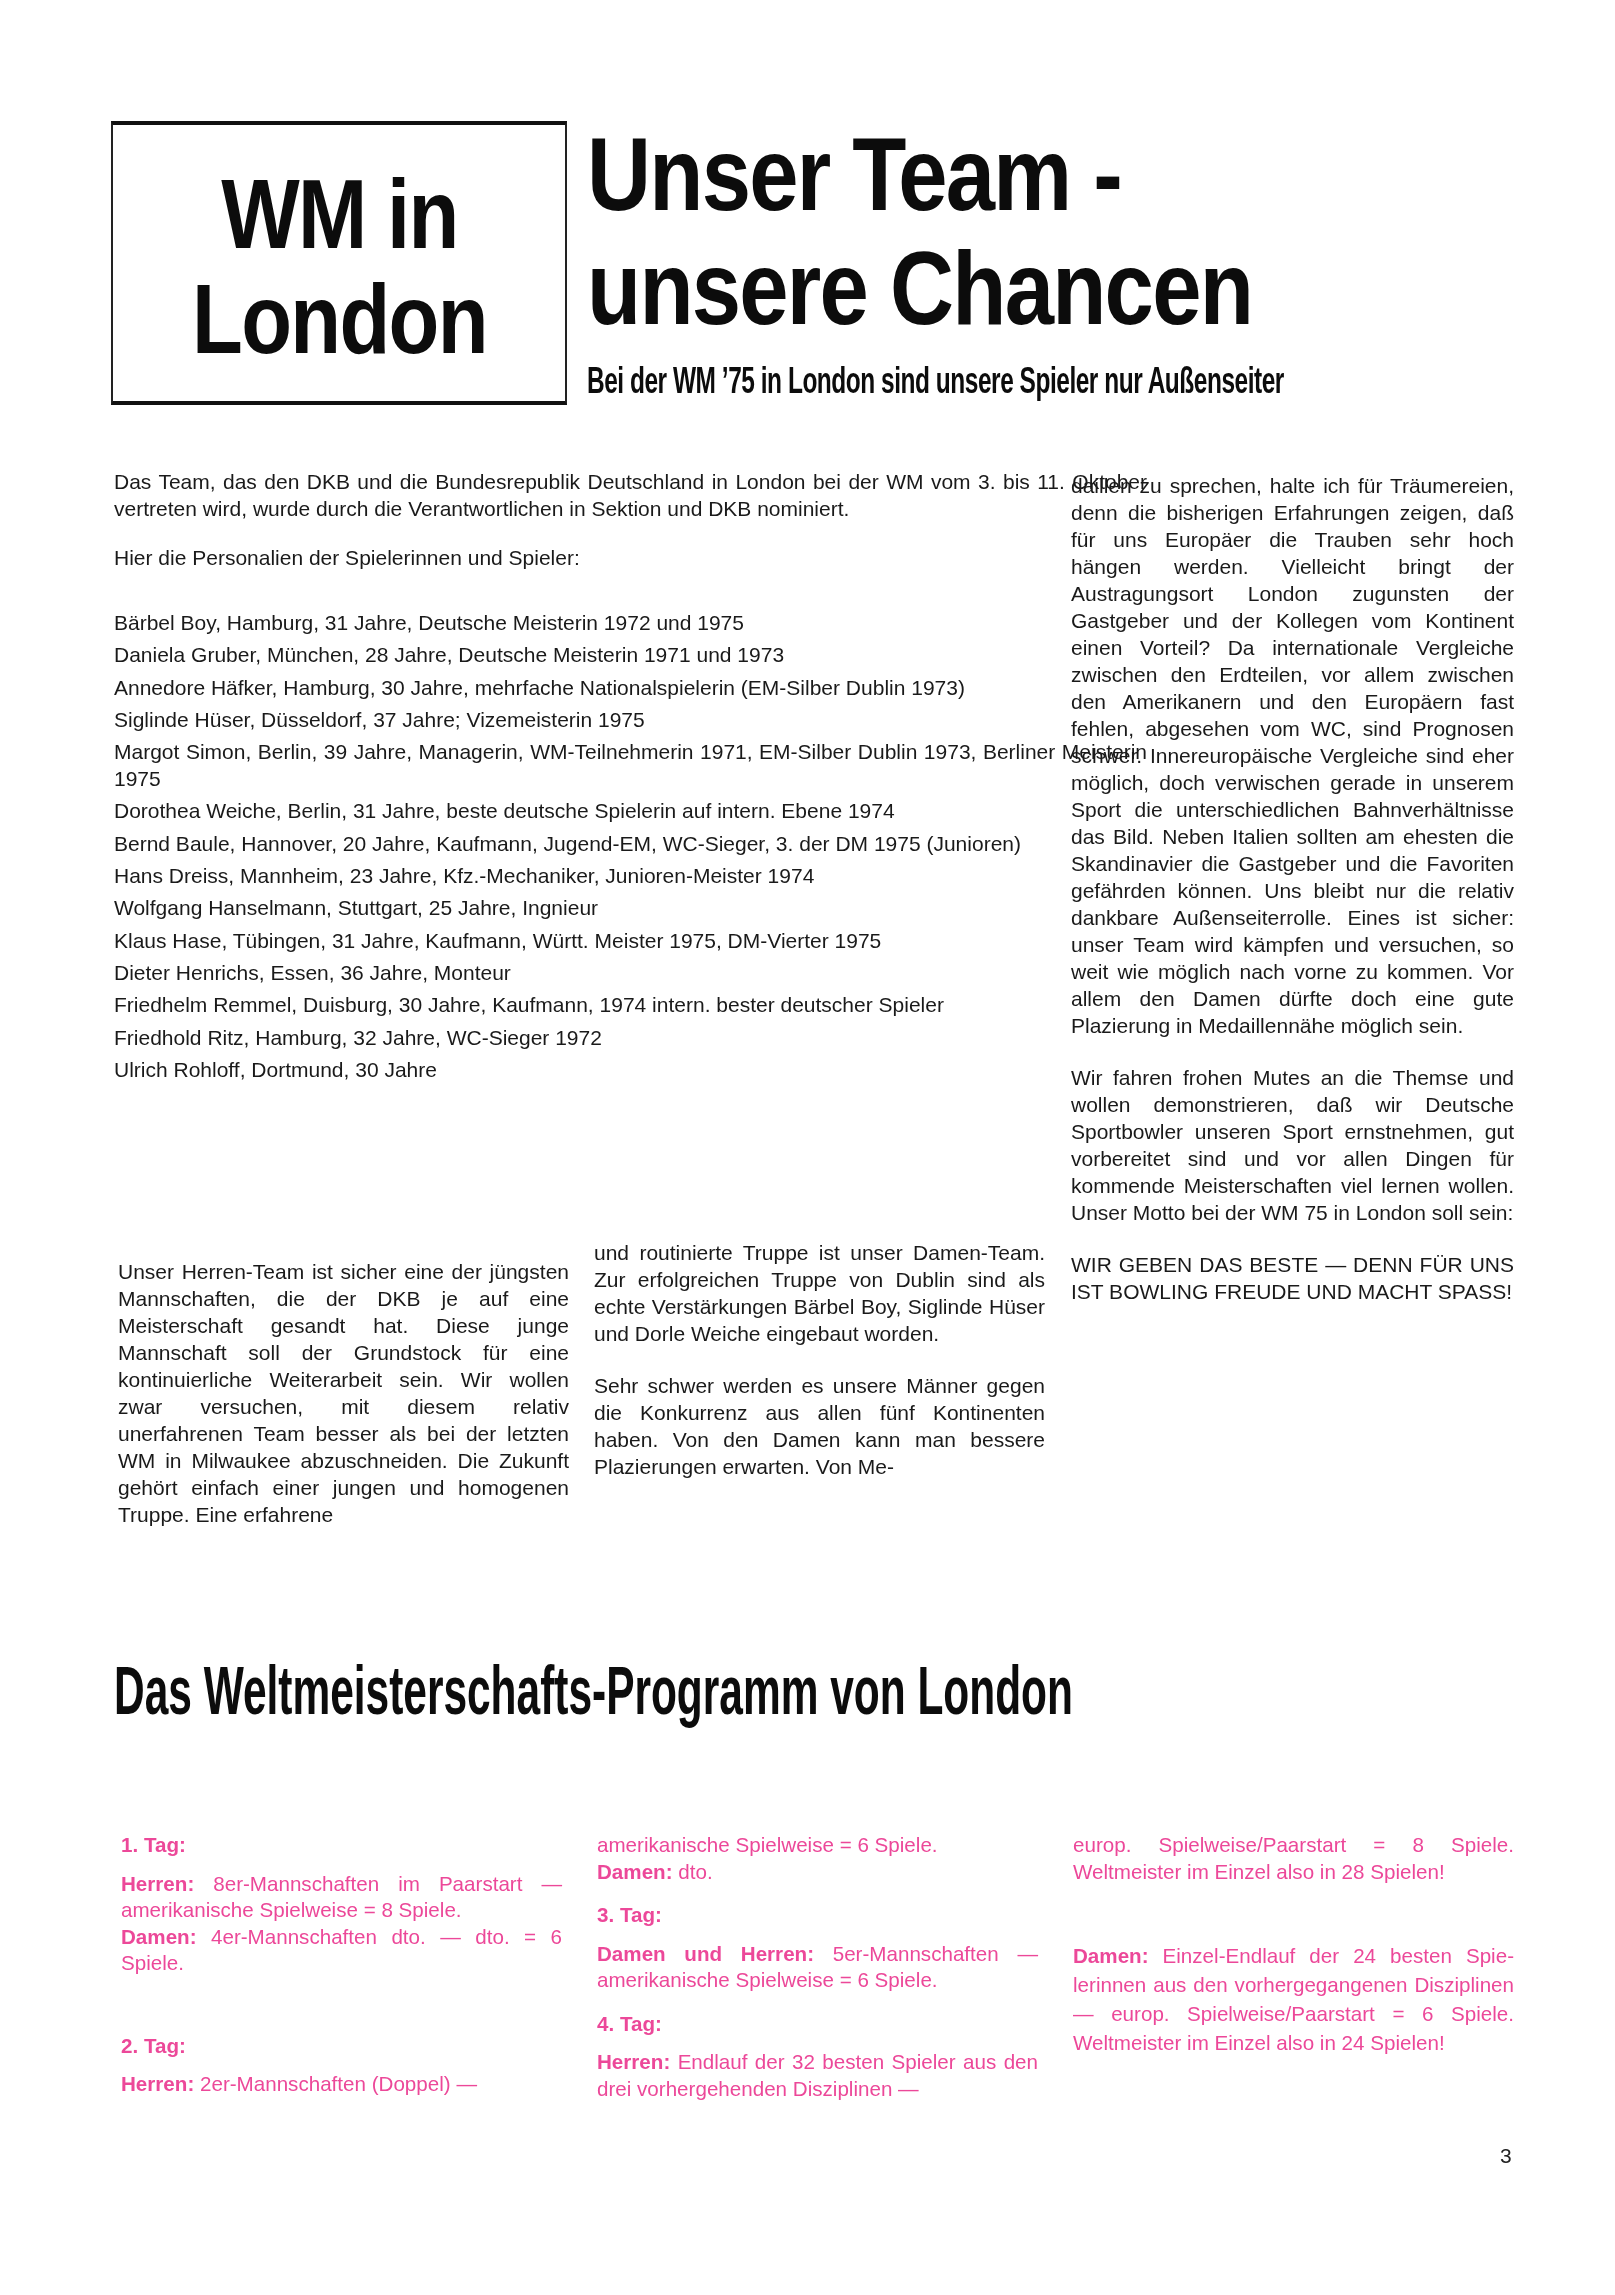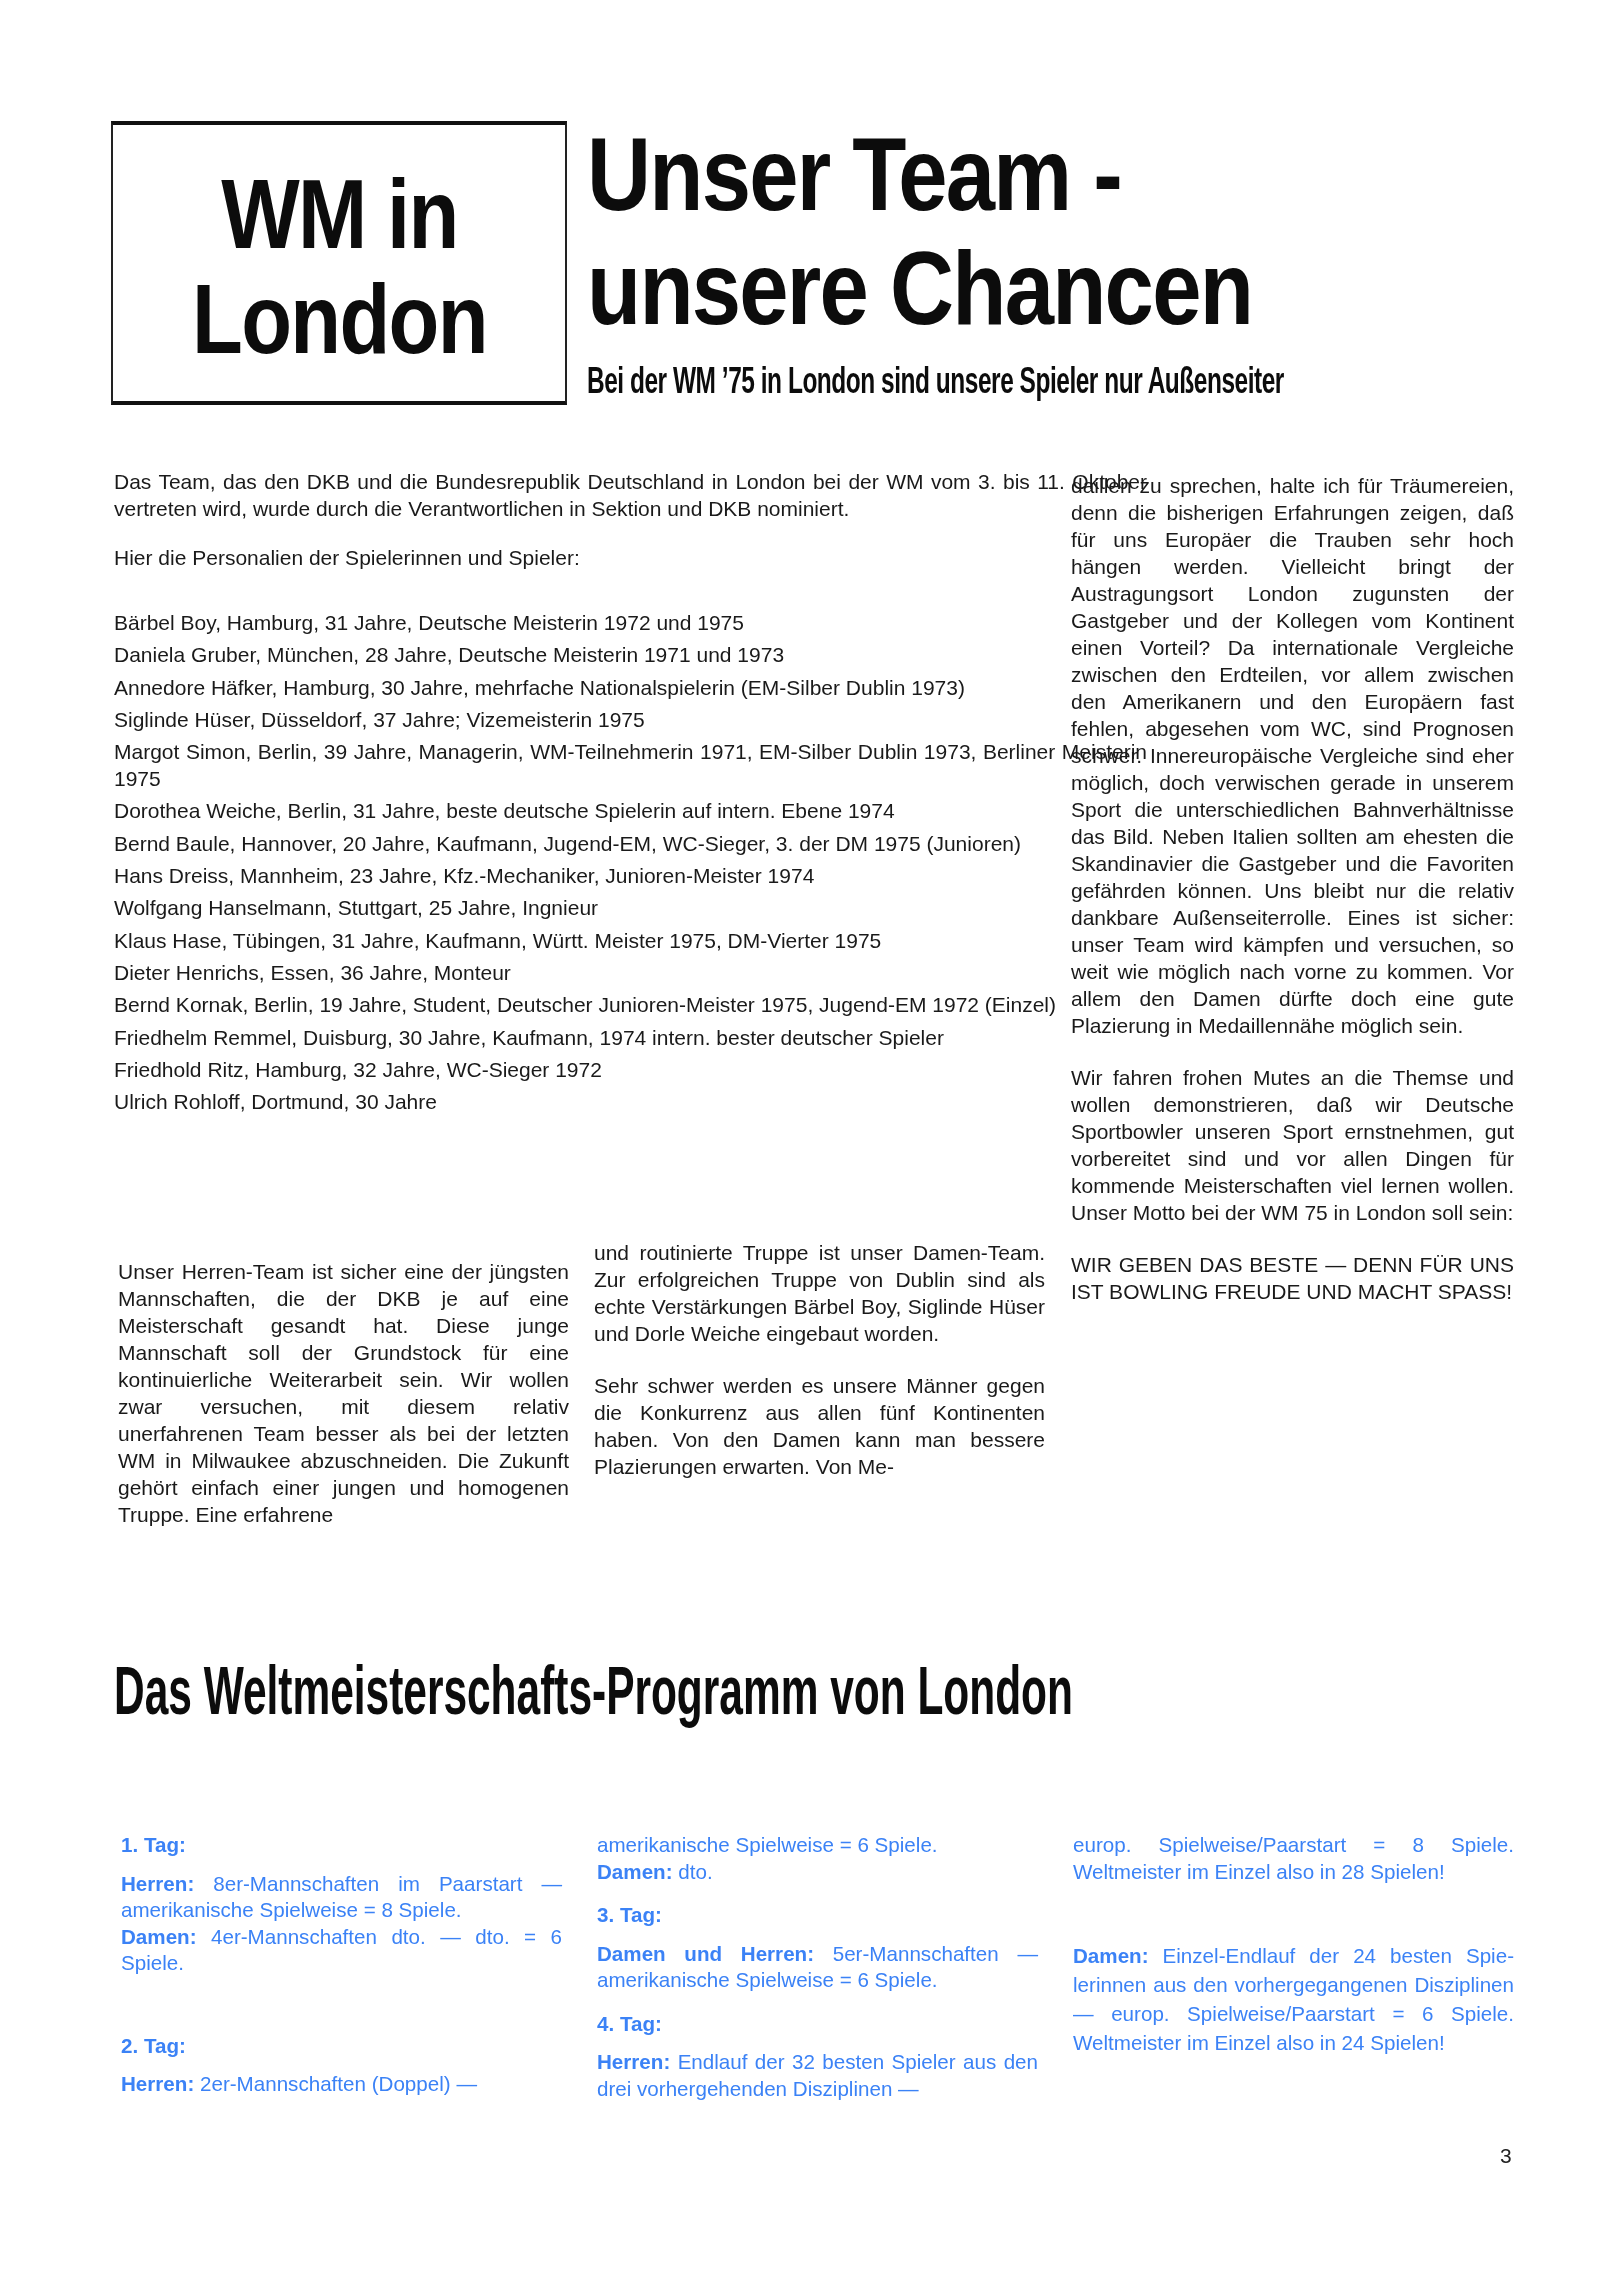--- a/index.html
+++ b/index.html
@@ -120,21 +120,21 @@
       letter-spacing: 0px;
       transform-origin: left top;
       transform: scaleX(0.615);
       white-space: nowrap;
       color: #0c0c0c;
     }
     .prog-col {
       font-family: "Liberation Sans", sans-serif;
       font-size: 20.6px;
       line-height: 26.5px;
-      color: #3b82f6;
+      color: #ec4899;
       text-align: justify;
     }
     .prog-col .day {
       font-weight: bold;
       margin: 0 0 12px 0;
     }
     .prog-col p { margin: 0; }
     .prog-col .lbl { font-weight: bold; }
     .prog-1 { left: 121px; top: 1832px; width: 441px; }
     .prog-2 { left: 597px; top: 1832px; width: 441px; }
@@ -174,21 +174,20 @@
   <li>Daniela Gruber, München, 28 Jahre, Deutsche Meisterin 1971 und 1973</li>
   <li>Annedore Häfker, Hamburg, 30 Jahre, mehrfache Nationalspielerin (EM-Silber Dublin 1973)</li>
   <li>Siglinde Hüser, Düsseldorf, 37 Jahre; Vizemeisterin 1975</li>
   <li>Margot Simon, Berlin, 39 Jahre, Managerin, WM-Teilnehmerin 1971, EM-Silber Dub­lin 1973, Berliner Meisterin 1975</li>
   <li>Dorothea Weiche, Berlin, 31 Jahre, beste deutsche Spielerin auf intern. Ebene 1974</li>
   <li>Bernd Baule, Hannover, 20 Jahre, Kaufmann, Jugend-EM, WC-Sieger, 3. der DM 1975 (Junioren)</li>
   <li>Hans Dreiss, Mannheim, 23 Jahre, Kfz.-Mechaniker, Junioren-Meister 1974</li>
   <li>Wolfgang Hanselmann, Stuttgart, 25 Jahre, Ingnieur</li>
   <li>Klaus Hase, Tübingen, 31 Jahre, Kaufmann, Württ. Meister 1975, DM-Vierter 1975</li>
   <li>Dieter Henrichs, Essen, 36 Jahre, Monteur</li>
-  <li>Bernd Kornak, Berlin, 19 Jahre, Student, Deutscher Junioren-Meister 1975, Jugend-EM 1972 (Einzel)</li>
   <li>Friedhelm Remmel, Duisburg, 30 Jahre, Kaufmann, 1974 intern. bester deutscher Spieler</li>
   <li>Friedhold Ritz, Hamburg, 32 Jahre, WC-Sieger 1972</li>
   <li>Ulrich Rohloff, Dortmund, 30 Jahre</li>
 </ul>
 
 <div class="abs body-text col-right">
   <p>daillen zu sprechen, halte ich für Träume­reien, denn die bisherigen Erfahrungen zeigen, daß für uns Europäer die Trauben sehr hoch hängen werden. Vielleicht bringt der Austragungsort London zugunsten der Gastgeber und der Kollegen vom Konti­nent einen Vorteil? Da internationale Ver­gleiche zwischen den Erdteilen, vor allem zwischen den Amerikanern und den Euro­päern fast fehlen, abgesehen vom WC, sind Prognosen schwer. Innereuropäische Vergleiche sind eher möglich, doch ver­wischen gerade in unserem Sport die unterschiedlichen Bahnverhältnisse das Bild. Neben Italien sollten am ehesten die Skandinavier die Gastgeber und die Favo­riten gefährden können. Uns bleibt nur die relativ dankbare Außenseiterrolle. Eines ist sicher: unser Team wird kämpfen und versuchen, so weit wie möglich nach vorne zu kommen. Vor allem den Damen dürfte doch eine gute Plazierung in Medaillen­nähe möglich sein.</p>
   <p>Wir fahren frohen Mutes an die Themse und wollen demonstrieren, daß wir Deut­sche Sportbowler unseren Sport ernst­nehmen, gut vorbereitet sind und vor allen Dingen für kommende Meisterschaften viel lernen wollen. Unser Motto bei der WM 75 in London soll sein:</p>
   <p class="motto">WIR GEBEN DAS BESTE — DENN FÜR UNS IST BOWLING FREUDE UND MACHT SPASS!</p>
 </div>

